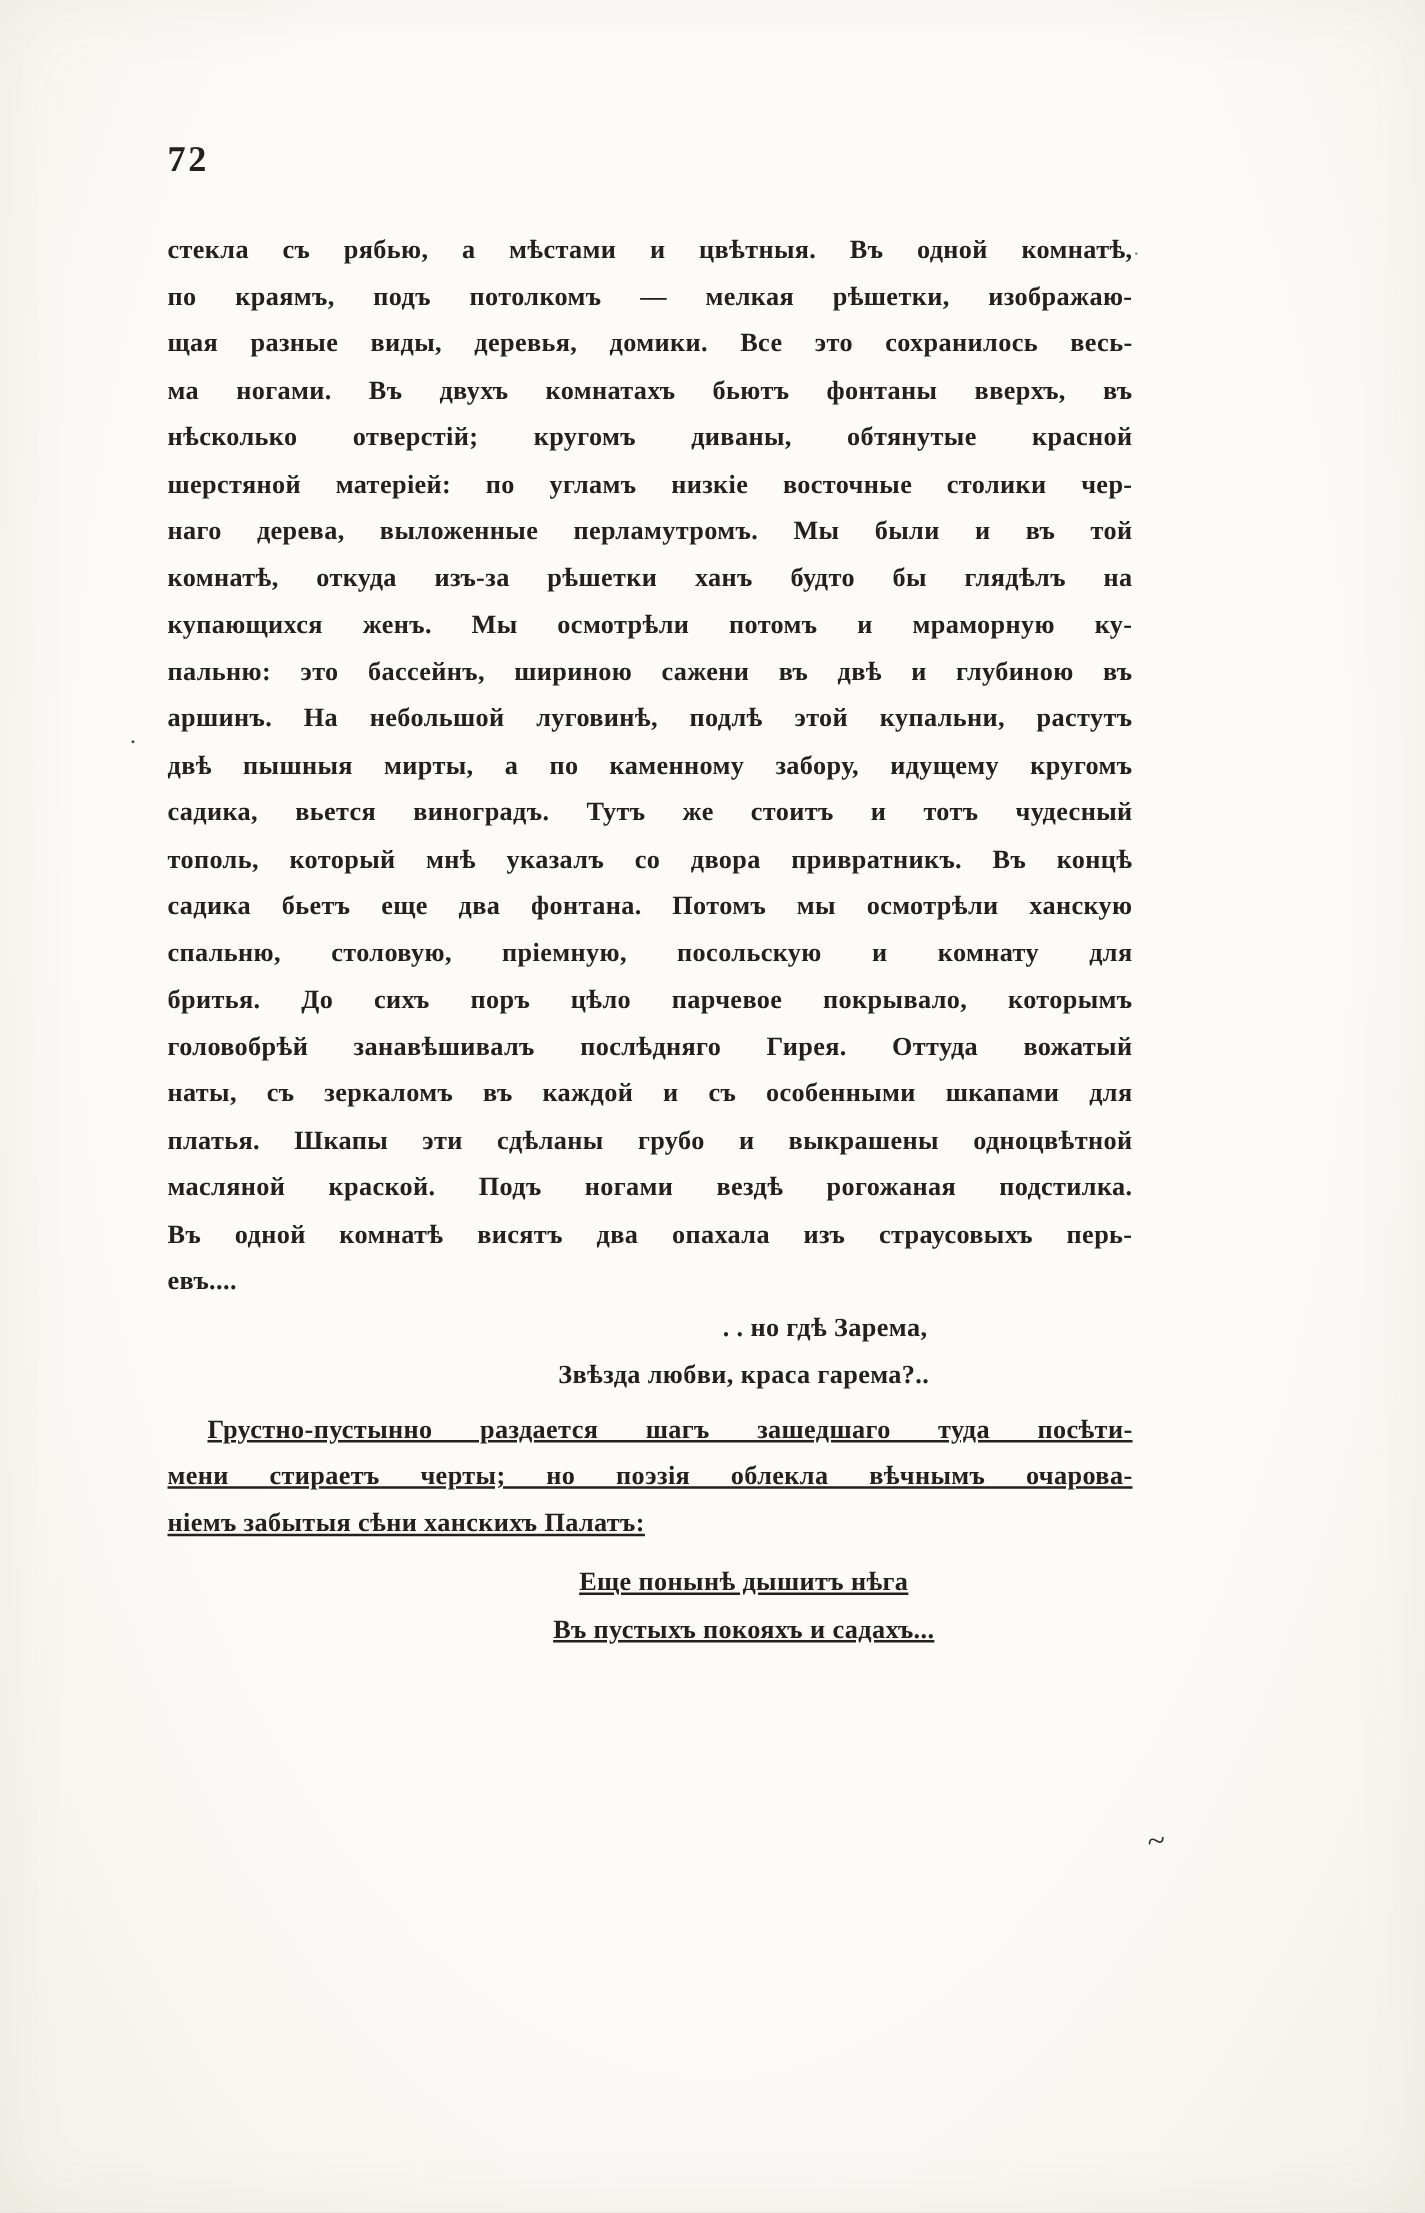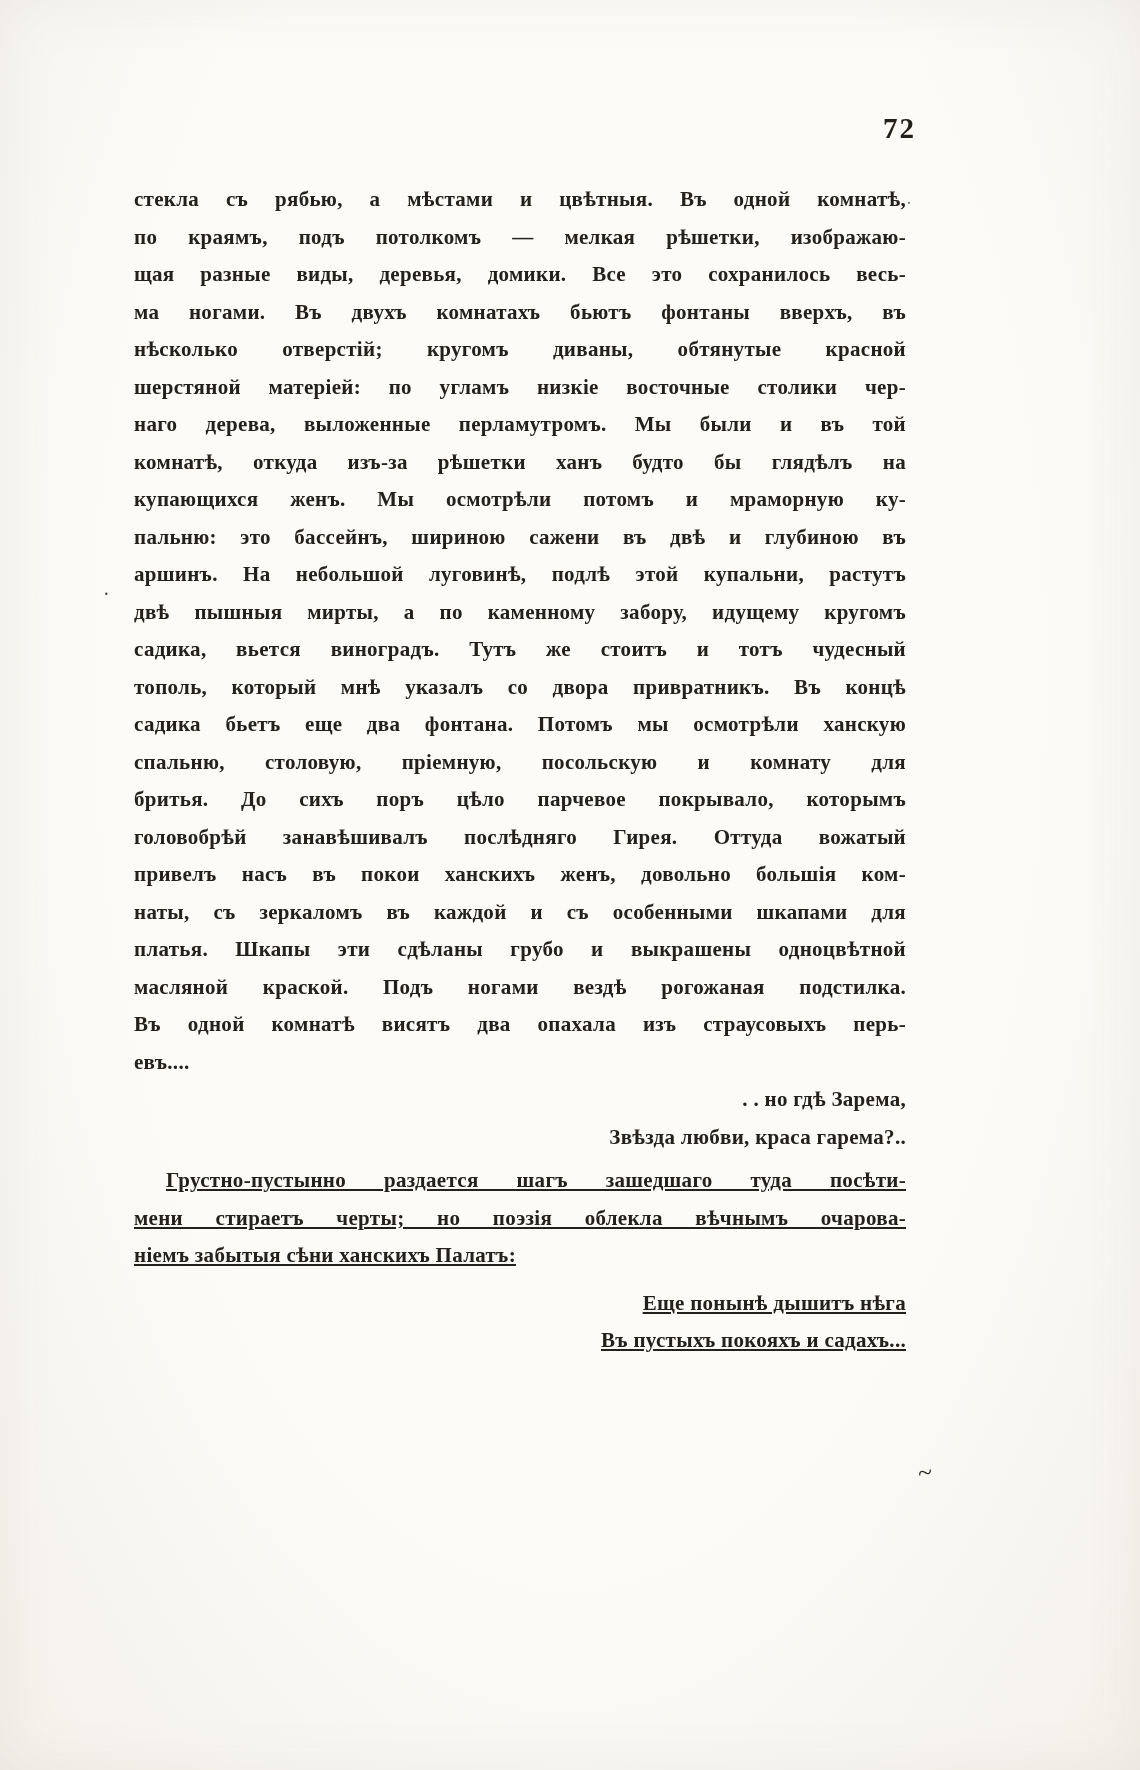--- a/index.html
+++ b/index.html
@@ -15,23 +15,23 @@
     background: radial-gradient(ellipse at 50% 38%, #fcfbf8 55%, #f4f1ea 100%);
     box-shadow: inset 0 0 60px rgba(120,110,90,0.08);
     font-family: "Liberation Serif", "DejaVu Serif", serif;
     font-weight: 700;
     color: #24211d;
     overflow: hidden;
   }
   .page-number {
     position: absolute;
     top: 112px;
-    left: 144px;
+    left: 134px;
     width: 772px;
-    text-align: right;
+    text-align: left;
     font-size: 29px;
     letter-spacing: 2px;
   }
   .text-block {
     position: absolute;
     top: 181px;
     left: 134px;
     width: 772px;
     font-size: 21px;
     line-height: 37.5px;
@@ -51,21 +51,21 @@
     text-indent: 32px;
   }
   .para-2 {
     margin-top: 6px;
     text-decoration: underline;
   }
   .verse {
     margin-left: 150px;
   }
   .verse .vline {
-    text-align: right;
+    text-align: center;
   }
   .verse .vline.vindent {
     padding-left: 130px;
   }
   .verse-2 {
     margin-top: 10px;
     text-decoration: underline;
   }
   .artifact {
     position: absolute;
@@ -112,21 +112,20 @@
       <div class="line">купающихся женъ. Мы осмотрѣли потомъ и мраморную ку-</div>
       <div class="line">пальню: это бассейнъ, шириною сажени въ двѣ и глубиною въ</div>
       <div class="line">аршинъ. На небольшой луговинѣ, подлѣ этой купальни, растутъ</div>
       <div class="line">двѣ пышныя мирты, а по каменному забору, идущему кругомъ</div>
       <div class="line">садика, вьется виноградъ. Тутъ же стоитъ и тотъ чудесный</div>
       <div class="line">тополь, который мнѣ указалъ со двора привратникъ. Въ концѣ</div>
       <div class="line">садика бьетъ еще два фонтана. Потомъ мы осмотрѣли ханскую</div>
       <div class="line">спальню, столовую, пріемную, посольскую и комнату для</div>
       <div class="line">бритья. До сихъ поръ цѣло парчевое покрывало, которымъ</div>
       <div class="line">головобрѣй занавѣшивалъ послѣдняго Гирея. Оттуда вожатый</div>
-      <div class="line">привелъ насъ въ покои ханскихъ женъ, довольно большія ком-</div>
       <div class="line">наты, съ зеркаломъ въ каждой и съ особенными шкапами для</div>
       <div class="line">платья. Шкапы эти сдѣланы грубо и выкрашены одноцвѣтной</div>
       <div class="line">масляной краской. Подъ ногами вездѣ рогожаная подстилка.</div>
       <div class="line">Въ одной комнатѣ висятъ два опахала изъ страусовыхъ перь-</div>
       <div class="line last">евъ....</div>
     </div>
 
     <div class="verse verse-1">
       <div class="vline vindent">. . но гдѣ Зарема,</div>
       <div class="vline">Звѣзда любви, краса гарема?..</div>

